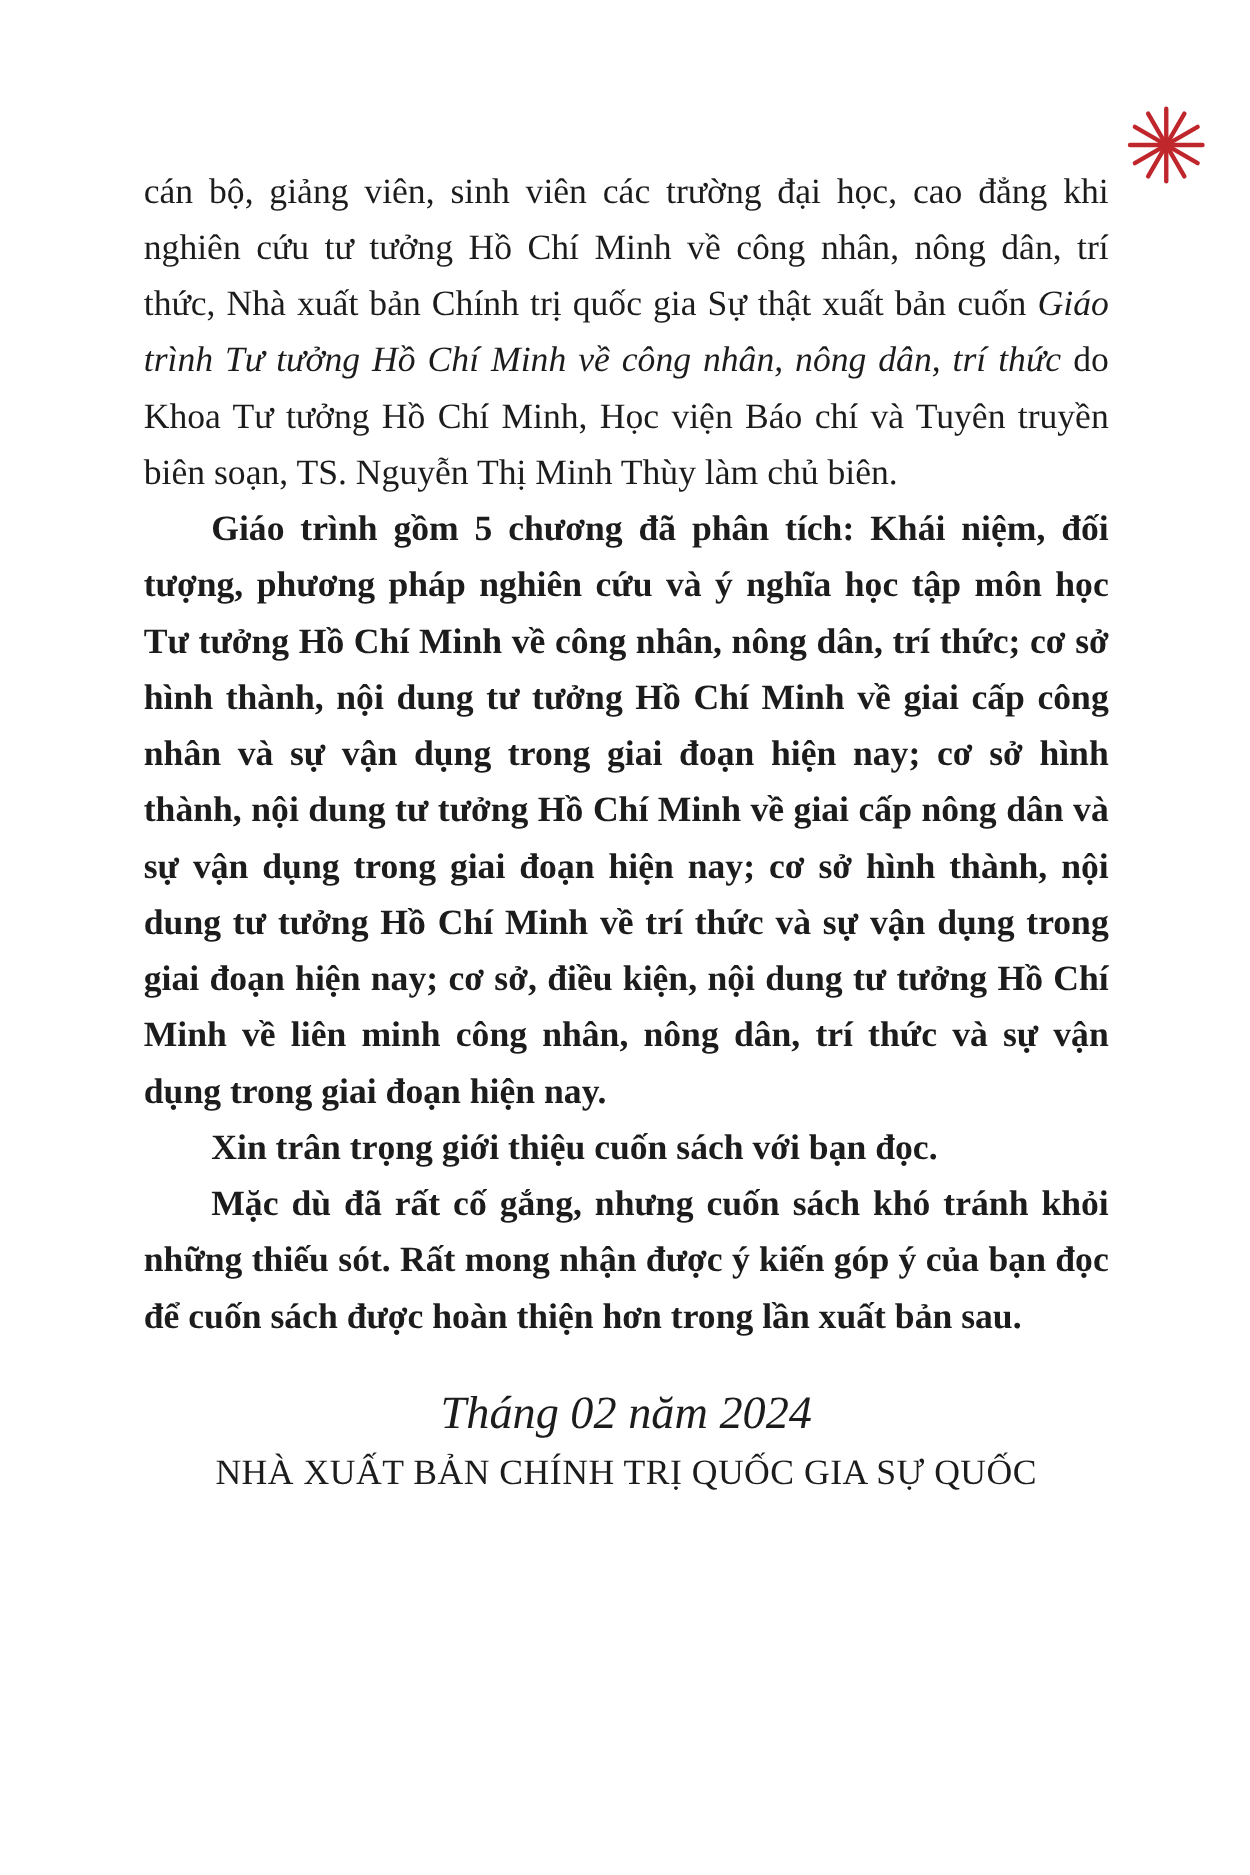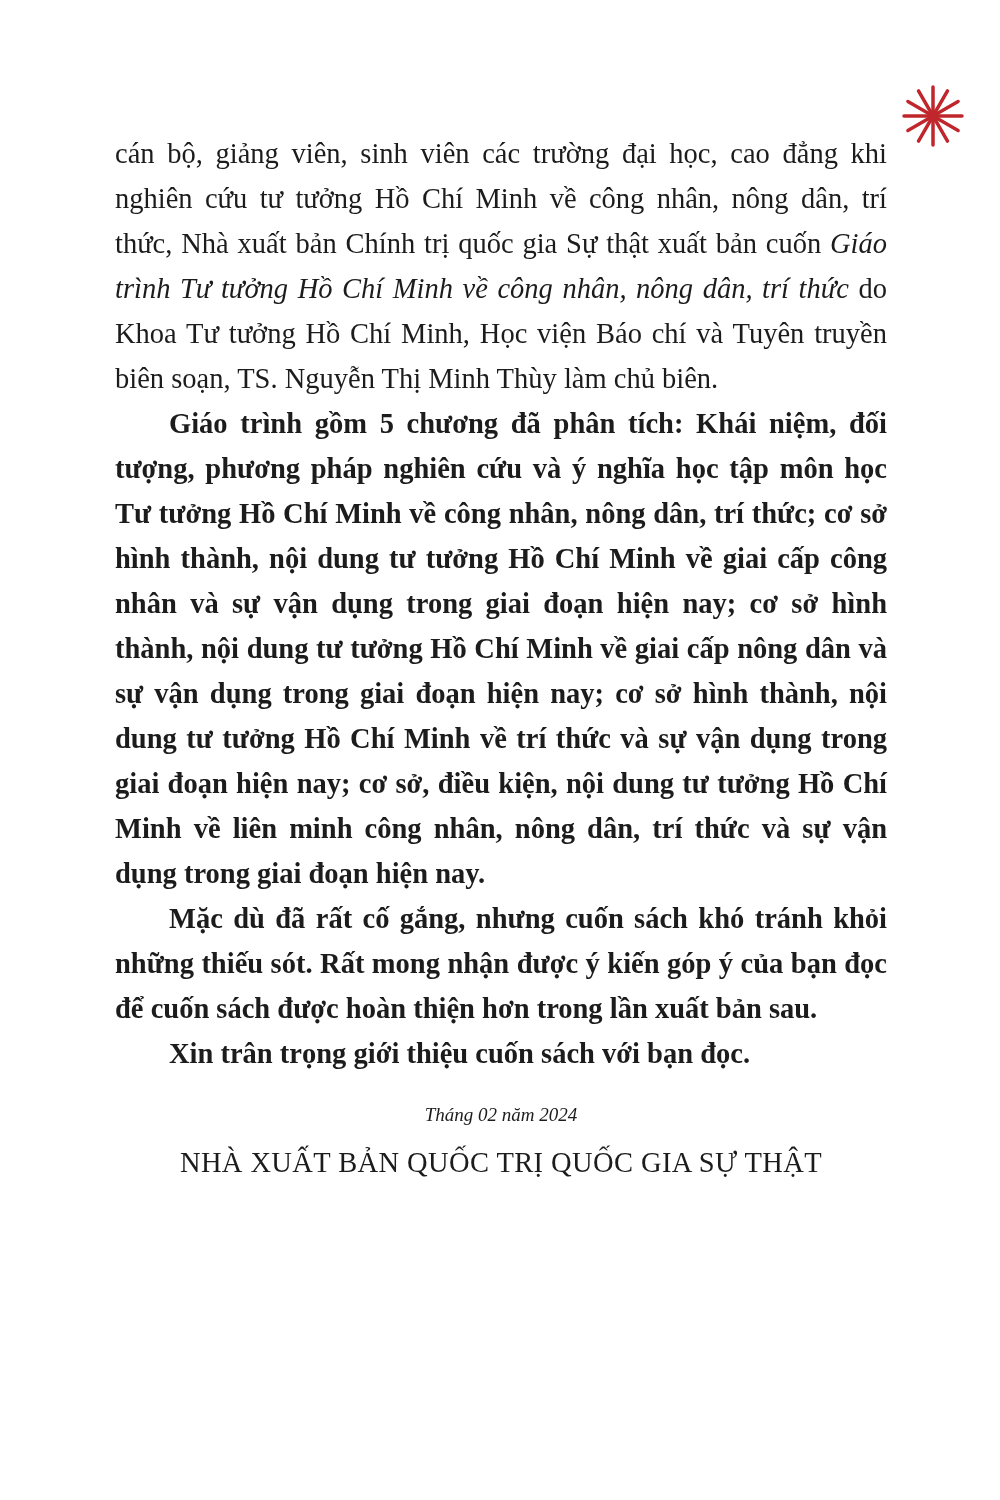--- a/index.html
+++ b/index.html
@@ -35,24 +35,24 @@
   }
   .para {
     font-size: 28.5px;
     line-height: 45px;
     text-align: justify;
     margin: 0;
   }
   .para.indent { text-indent: 54px; font-weight: bold; }
   .italic { font-style: italic; }
   .date-line {
-    margin-top: 16px;
+    margin-top: 32px;
     text-align: center;
     font-style: italic;
-    font-size: 19px;
+    font-size: 37px;
     line-height: 46px;
   }
   .publisher-line {
     text-align: center;
     font-size: 28.5px;
     line-height: 50px;
     letter-spacing: 0.4px;
     white-space: nowrap;
   }
   .page-number {
@@ -81,25 +81,25 @@
       <circle cx="32" cy="32" r="5" fill="#c0272d"></circle>
     </svg>
   </div>
 
   <div class="text-block">
 
     <p class="para"><span>cán bộ, giảng viên, sinh viên các trường đại học, cao đẳng khi nghiên cứu tư tưởng Hồ Chí Minh về công nhân, nông dân, trí thức, Nhà xuất bản Chính trị quốc gia Sự thật xuất bản cuốn </span><span class="italic">Giáo trình Tư tưởng Hồ Chí Minh về công nhân, nông dân, trí thức</span><span> do Khoa Tư tưởng Hồ Chí Minh, Học viện Báo chí và Tuyên truyền biên soạn, TS. Nguyễn Thị Minh Thùy làm chủ biên.</span></p>
 
     <p class="para indent">Giáo trình gồm 5 chương đã phân tích: Khái niệm, đối tượng, phương pháp nghiên cứu và ý nghĩa học tập môn học Tư tưởng Hồ Chí Minh về công nhân, nông dân, trí thức; cơ sở hình thành, nội dung tư tưởng Hồ Chí Minh về giai cấp công nhân và sự vận dụng trong giai đoạn hiện nay; cơ sở hình thành, nội dung tư tưởng Hồ Chí Minh về giai cấp nông dân và sự vận dụng trong giai đoạn hiện nay; cơ sở hình thành, nội dung tư tưởng Hồ Chí Minh về trí thức và sự vận dụng trong giai đoạn hiện nay; cơ sở, điều kiện, nội dung tư tưởng Hồ Chí Minh về liên minh công nhân, nông dân, trí thức và sự vận dụng trong giai đoạn hiện nay.</p>
 
+    <p class="para indent">Xin trân trọng giới thiệu cuốn sách với bạn đọc.</p>
+
     <p class="para indent">Mặc dù đã rất cố gắng, nhưng cuốn sách khó tránh khỏi những thiếu sót. Rất mong nhận được ý kiến góp ý của bạn đọc để cuốn sách được hoàn thiện hơn trong lần xuất bản sau.</p>
-
-    <p class="para indent">Xin trân trọng giới thiệu cuốn sách với bạn đọc.</p>
 
     <div class="date-line">Tháng 02 năm 2024</div>
 
-    <div class="publisher-line">NHÀ XUẤT BẢN QUỐC TRỊ QUỐC GIA SỰ THẬT</div>
+    <div class="publisher-line">NHÀ XUẤT BẢN CHÍNH TRỊ QUỐC GIA SỰ QUỐC</div>
 
   </div>
 
   <div class="page-number">6</div>
 
 </div>
 
 </body></html>

